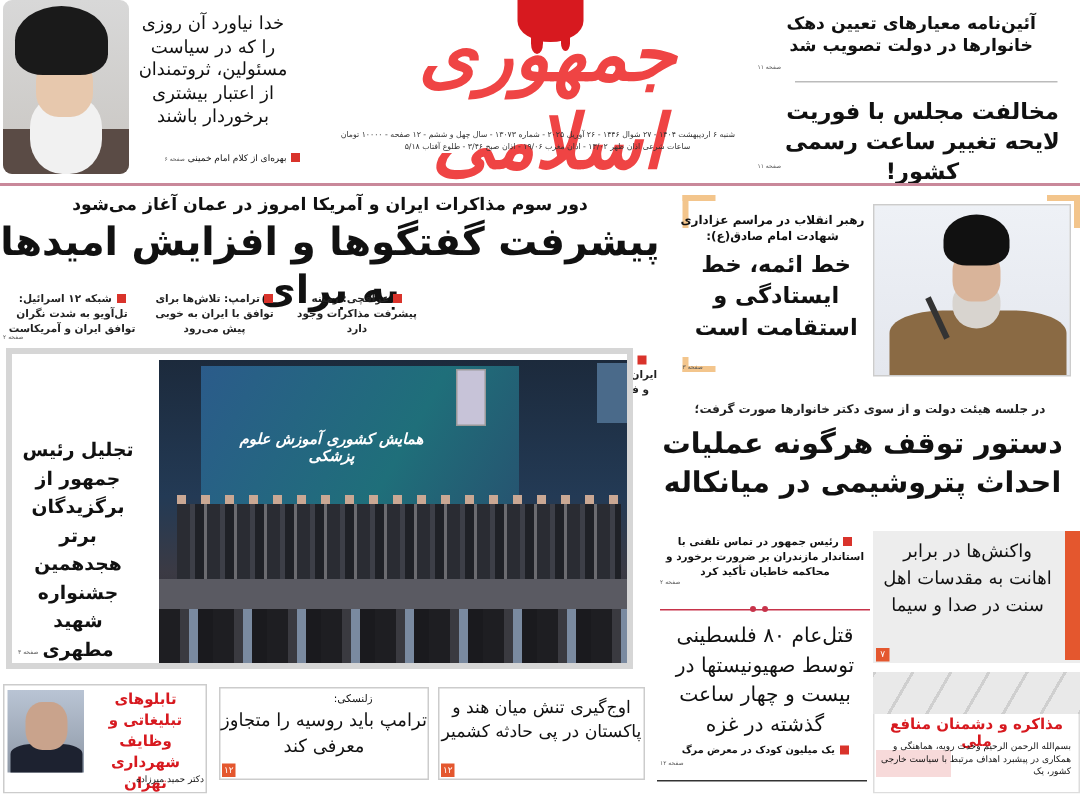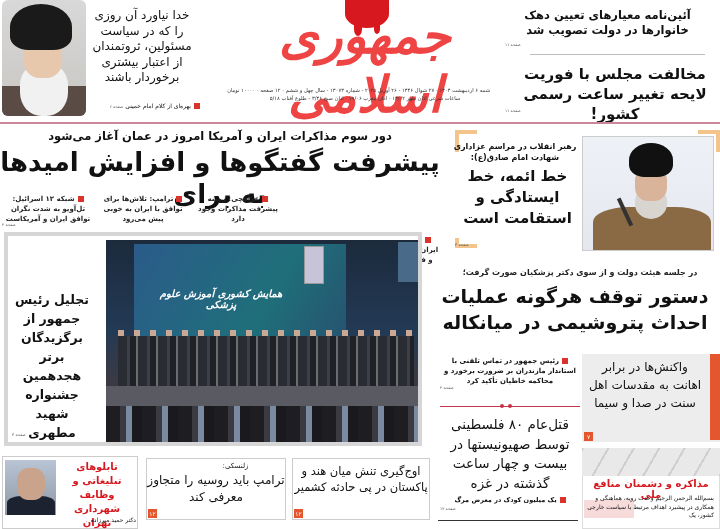--- a/index.html
+++ b/index.html
@@ -167,21 +167,21 @@
 <div id="leader-headline" class="abs t">خط ائمه، خط ایستادگی و استقامت است</div>
 <div class="abs page-ref" style="left:455px;top:242px;">صفحه ۳</div>
 <div id="leader-photo" class="abs">
   <div class="robe"></div>
     <div class="beard"></div>
     <div class="face"></div>
     <div class="turban"></div>
     <div class="mic"></div>
 </div>
 
-<div id="petro-kicker" class="abs t">در جلسه هیئت دولت و از سوی دکتر پزشکیان صورت گرفت؛</div>
+<div id="petro-kicker" class="abs t">در جلسه هیئت دولت و از سوی دکتر خانوارها صورت گرفت؛</div>
 <div id="petro-headline" class="abs t">دستور توقف هرگونه عملیات احداث پتروشیمی در میانکاله</div>
 
 <div id="image-box" class="abs"></div>
 <div id="image-caption" class="abs t">تجلیل رئیس جمهور از برگزیدگان برتر هجدهمین جشنواره شهید مطهری</div>
 <div id="image-caption-ref" class="abs page-ref">صفحه ۳</div>
 <div id="ceremony-photo" class="abs">
   <div class="banner"></div>
   <div class="banner-text">همایش کشوری آموزش علوم پزشکی</div>
   <div class="portrait"></div>
   <div class="screen"></div>

